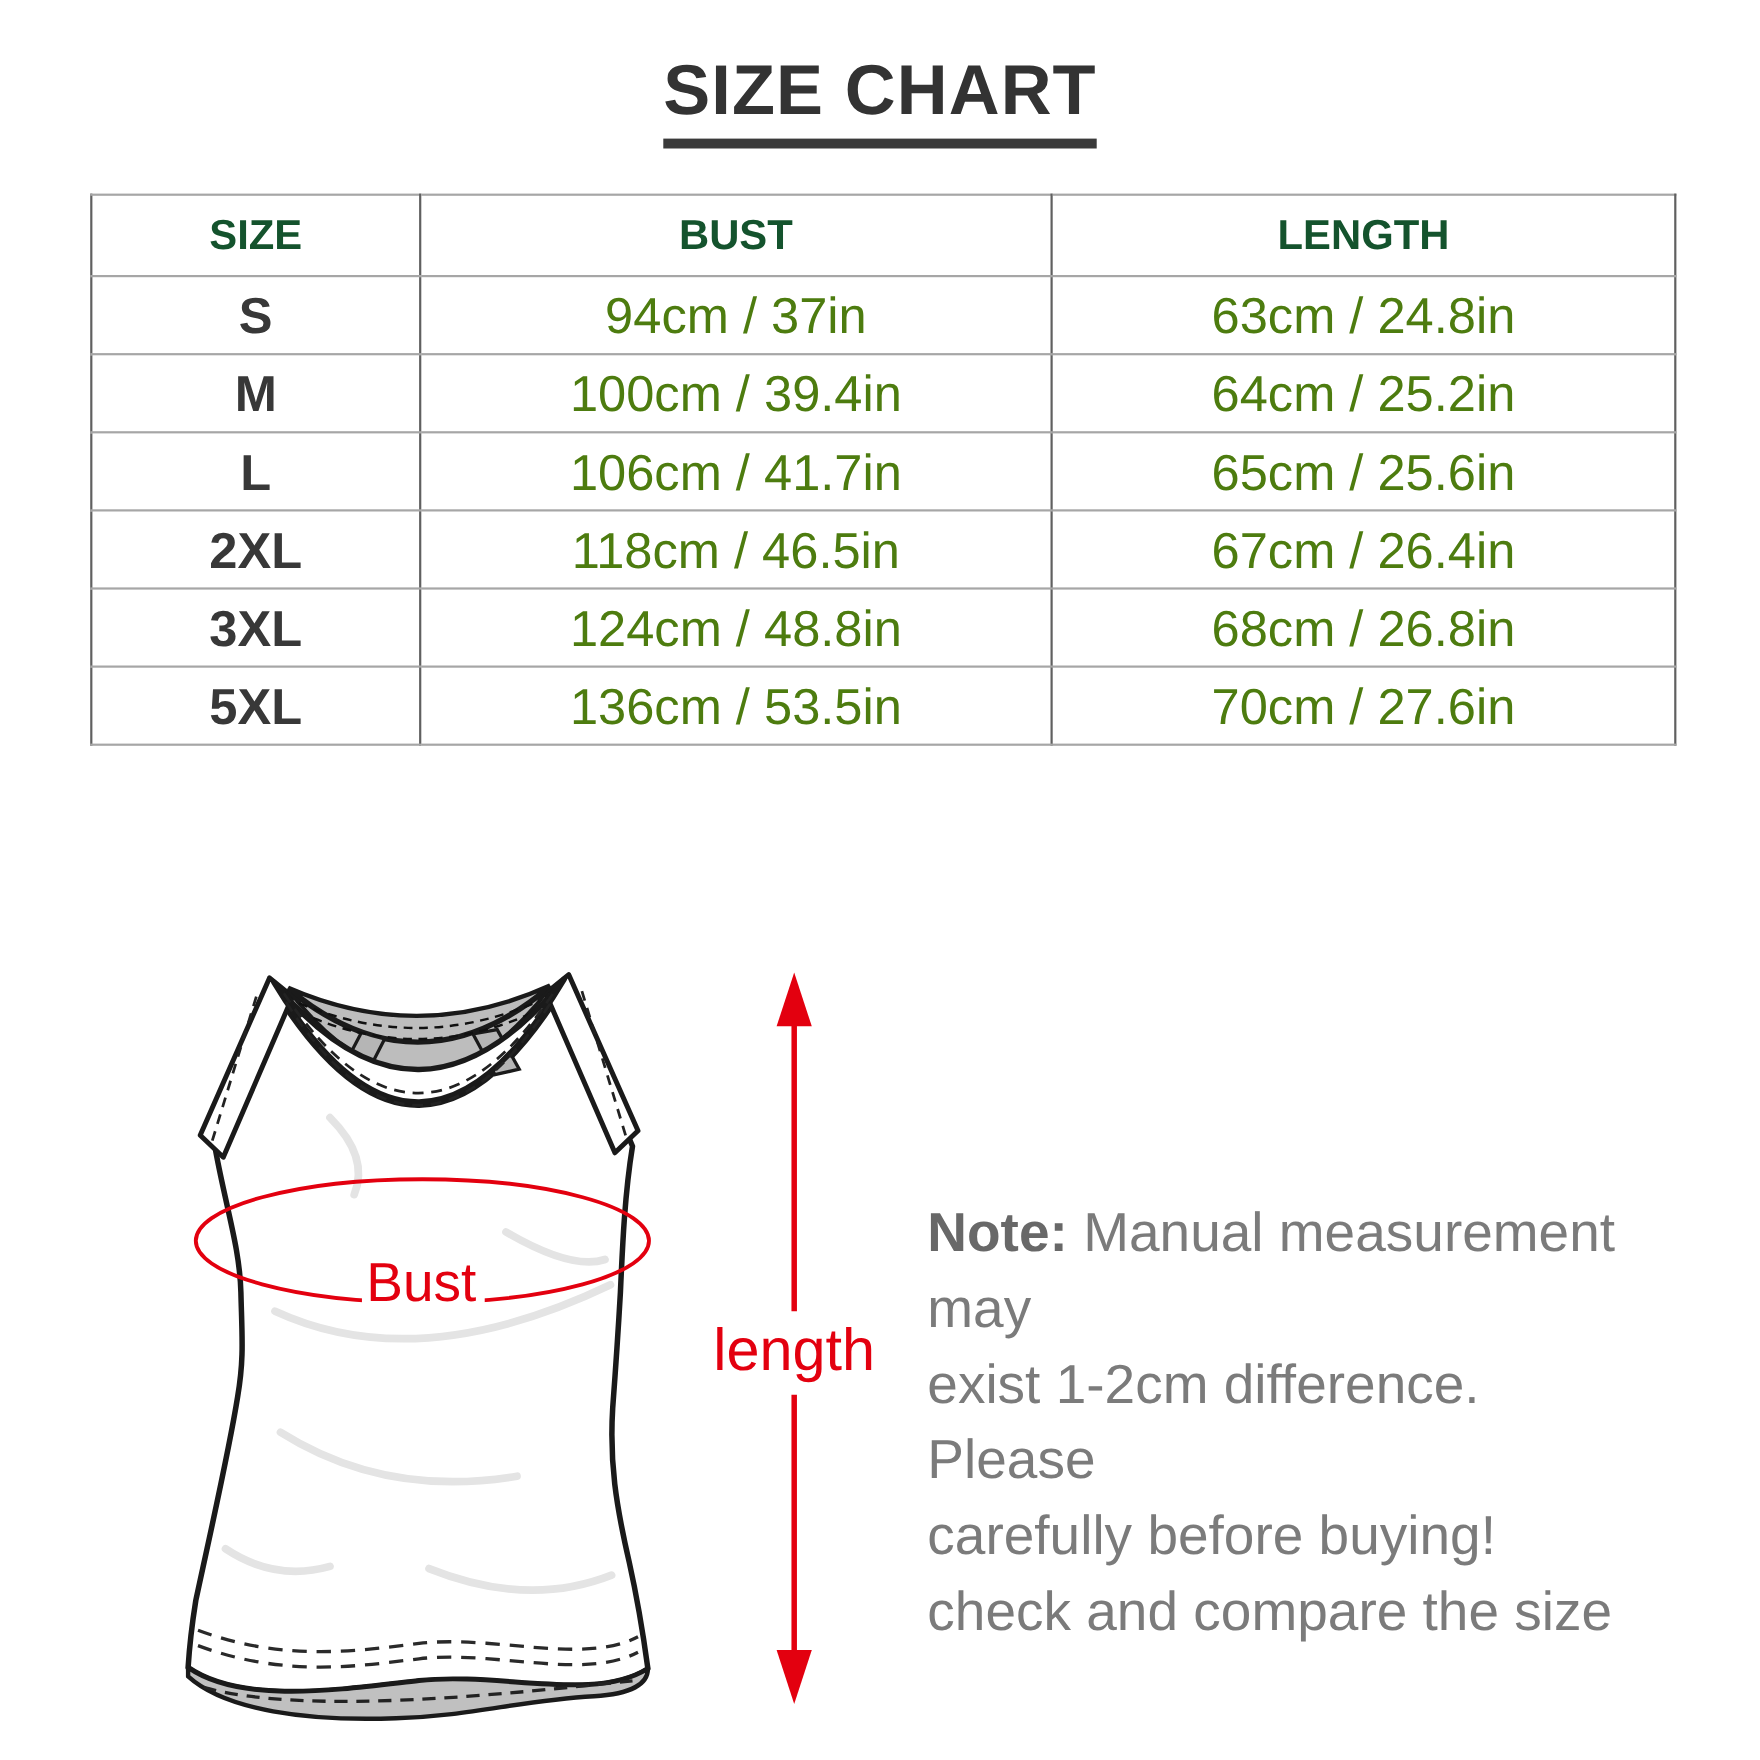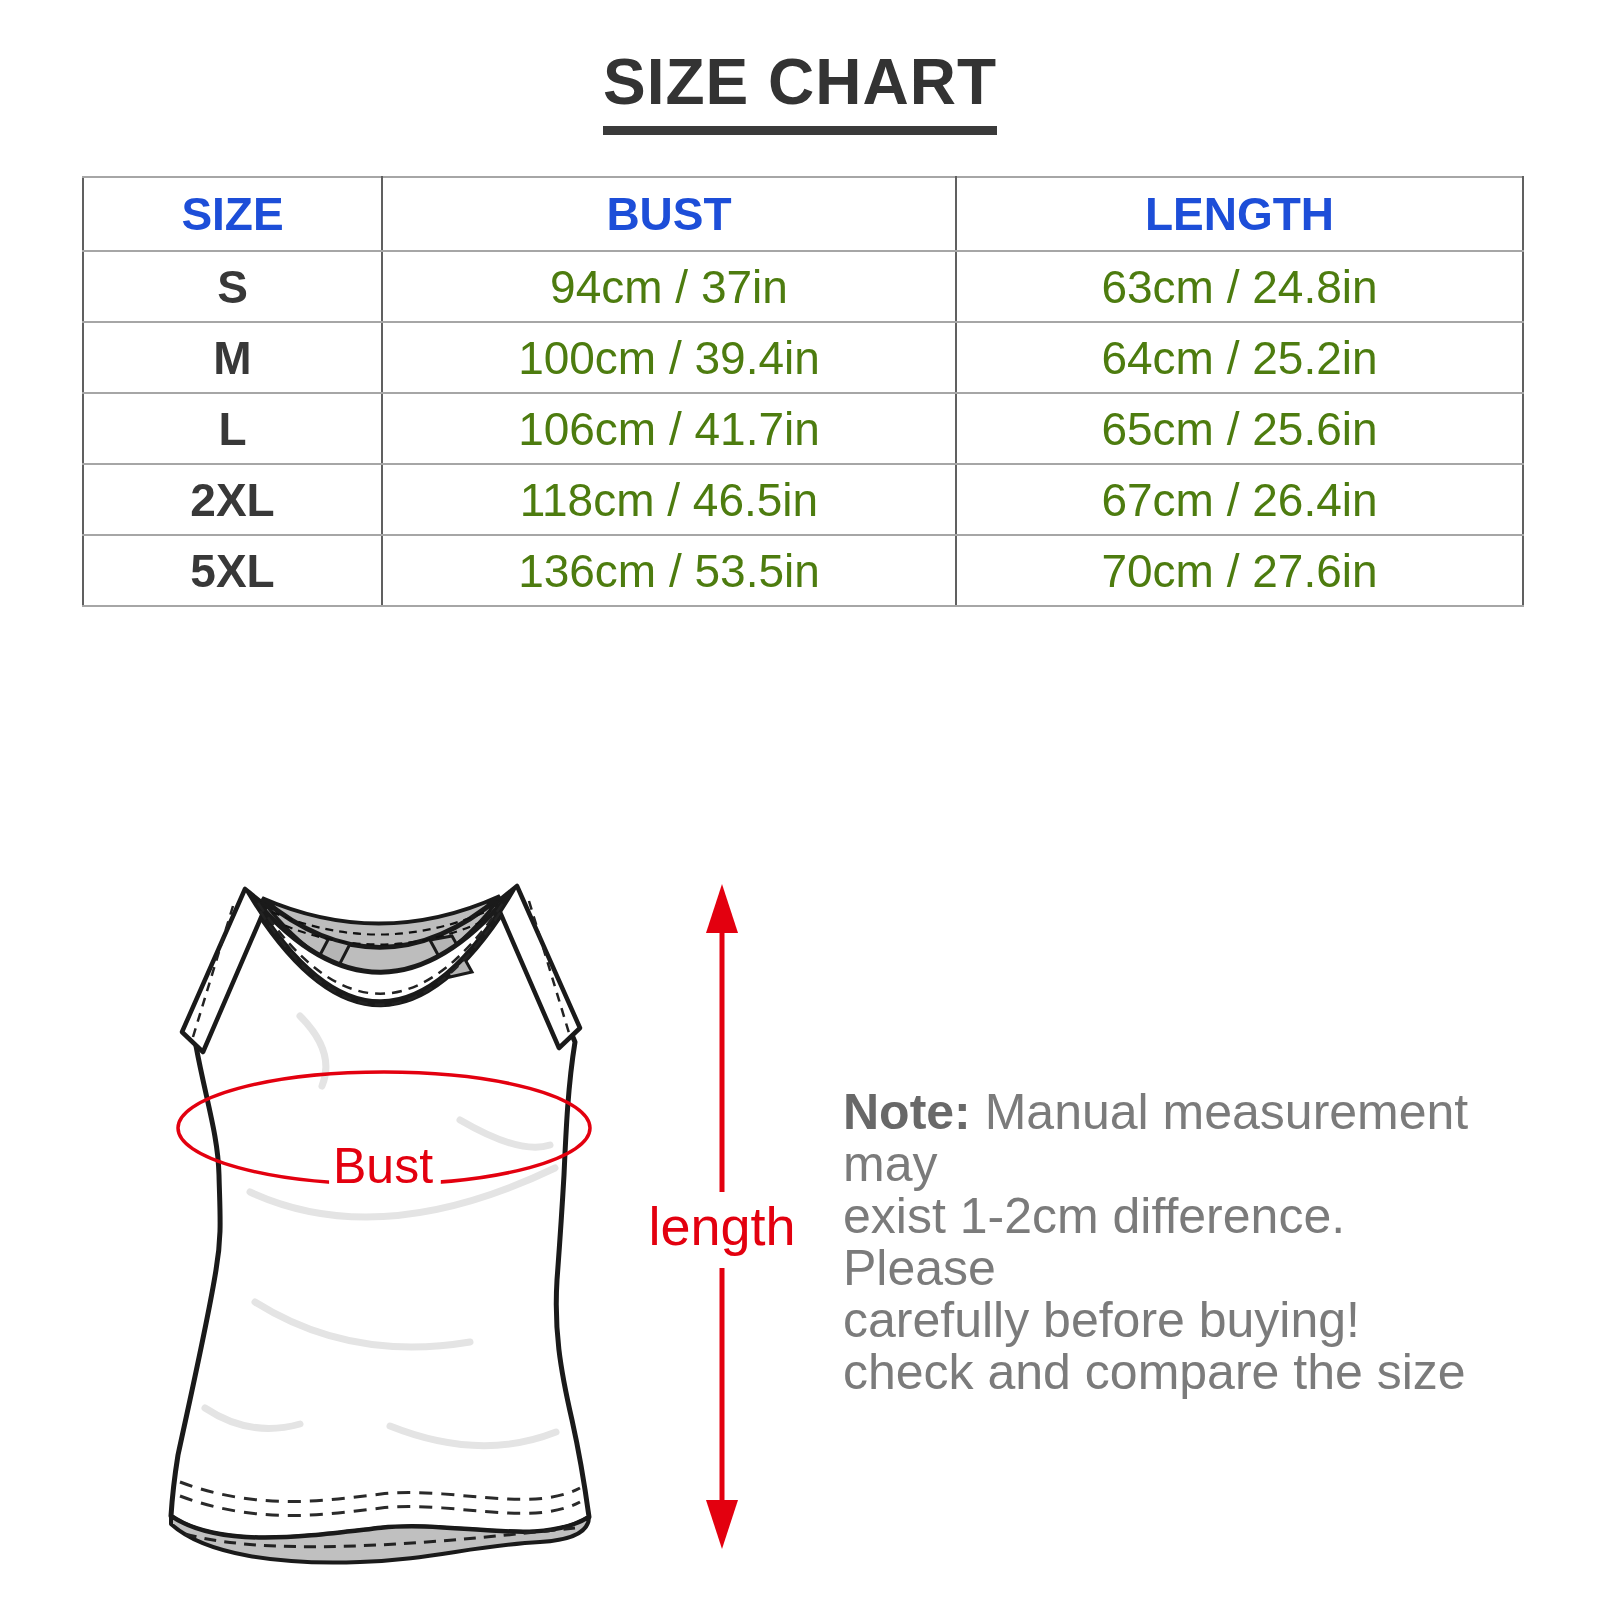--- a/index.html
+++ b/index.html
@@ -8,25 +8,25 @@
   .title-wrap{position:absolute;left:0;top:50px;width:1600px;text-align:center;}
   .title{display:inline-block;font-size:64px;font-weight:bold;color:#333;
          letter-spacing:1px;line-height:1;padding-bottom:12px;border-bottom:9px solid #3a3a3a;}
   table.size-table{position:absolute;left:82px;top:176px;width:1440px;
                    border-collapse:collapse;table-layout:fixed;
                    border:2px solid #606060;}
   table.size-table th, table.size-table td{
       border-left:2px solid #606060;border-right:2px solid #606060;
       border-top:2px solid #a6a6a6;border-bottom:2px solid #a6a6a6;
       text-align:center;vertical-align:middle;padding:0;}
-  table.size-table th{height:72px;font-size:46px;font-weight:bold;color:#1d4ed8;}
+  table.size-table th{height:72px;font-size:38px;font-weight:bold;color:#14532d;}
   table.size-table td{height:69px;font-size:46px;color:#4d7c0f;}
   table.size-table td.size-cell{font-weight:bold;color:#383838;}
   .note{position:absolute;left:843px;top:1086px;width:660px;
-        font-size:50px;line-height:52px;color:#7b7b7b;}
+        font-size:50px;line-height:69px;color:#7b7b7b;}
   .note b{color:#686868;}
   .shirt-svg{position:absolute;left:90px;top:860px;}
   .arrow-svg{position:absolute;left:640px;top:865px;}
 </style>
 </head>
 <body>
 
 <div class="page">
 
   <div class="title-wrap">
@@ -59,20 +59,25 @@
         </tr>
         <tr>
           <td class="size-cell">L</td>
           <td>106cm / 41.7in</td>
           <td>65cm / 25.6in</td>
         </tr>
         <tr>
           <td class="size-cell">2XL</td>
           <td>118cm / 46.5in</td>
           <td>67cm / 26.4in</td>
+        </tr>
+        <tr>
+          <td class="size-cell">3XL</td>
+          <td>124cm / 48.8in</td>
+          <td>68cm / 26.8in</td>
         </tr>
         <tr>
           <td class="size-cell">5XL</td>
           <td>136cm / 53.5in</td>
           <td>70cm / 27.6in</td>
         </tr>
       </tbody>
   </table>
 
   <svg class="shirt-svg" width="530" height="720" viewBox="90 860 530 720">

